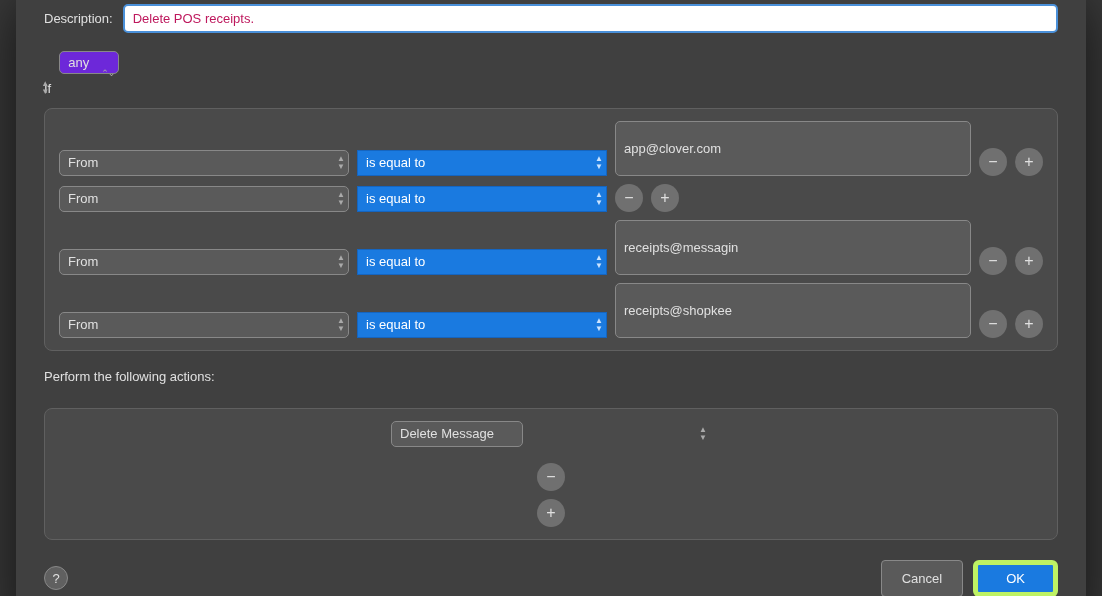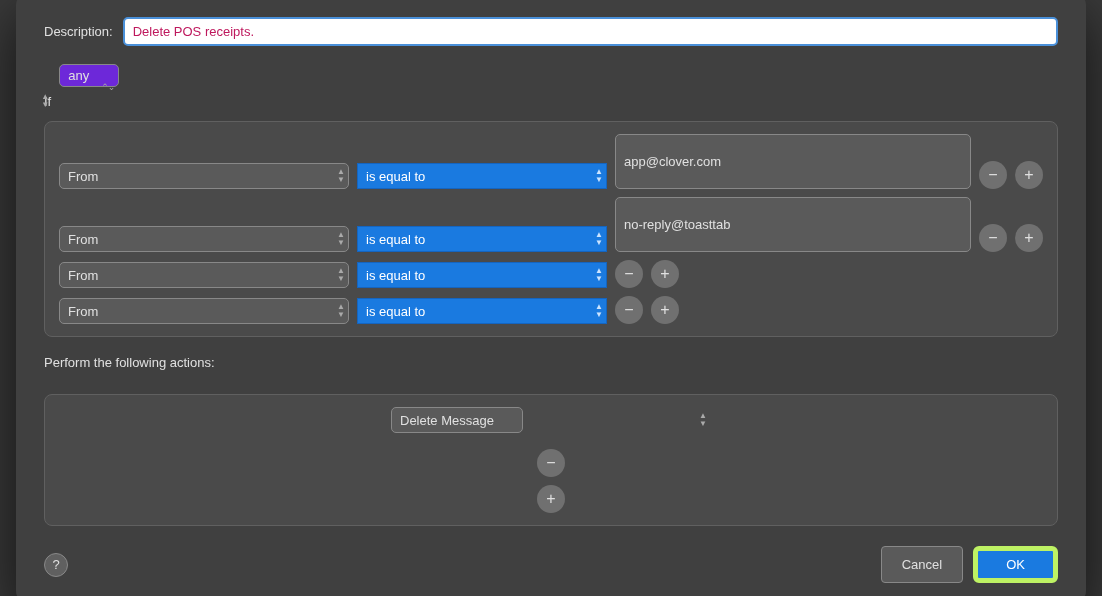--- a/index.html
+++ b/index.html
@@ -335,55 +335,56 @@
           <option>From</option><option>To</option><option>Subject</option>
         </select>
         <div class="stepper-arrows">▲<br>▼</div>
       </div>
       <div class="arrow-select blue-select cond-select-operator">
         <select>
           <option>is equal to</option><option>contains</option>
         </select>
         <div class="stepper-arrows">▲<br>▼</div>
       </div>
-      <input class="cond-value" type="text" value="no-reply@toasttab" style="">
       <button class="btn-circle">−</button>
       <button class="btn-circle">+</button>
     </div>
 
     <div class="condition-row">
       <div class="arrow-select cond-select-from">
         <select>
           <option>From</option><option>To</option><option>Subject</option>
         </select>
         <div class="stepper-arrows">▲<br>▼</div>
       </div>
       <div class="arrow-select blue-select cond-select-operator">
         <select>
           <option>is equal to</option><option>contains</option>
         </select>
         <div class="stepper-arrows">▲<br>▼</div>
       </div>
+      <input class="cond-value" type="text" value="receipts@messagin" style="">
       <button class="btn-circle">−</button>
       <button class="btn-circle">+</button>
     </div>
 
     <div class="condition-row">
       <div class="arrow-select cond-select-from">
         <select>
           <option>From</option><option>To</option><option>Subject</option>
         </select>
         <div class="stepper-arrows">▲<br>▼</div>
       </div>
       <div class="arrow-select blue-select cond-select-operator">
         <select>
           <option>is equal to</option><option>contains</option>
         </select>
         <div class="stepper-arrows">▲<br>▼</div>
       </div>
+      <input class="cond-value" type="text" value="receipts@shopkee" style="">
       <button class="btn-circle">−</button>
       <button class="btn-circle">+</button>
     </div>
 
   </div>
 
   <div class="actions-label">Perform the following actions:</div>
 
   <div class="actions-box">
     <div class="action-row">

